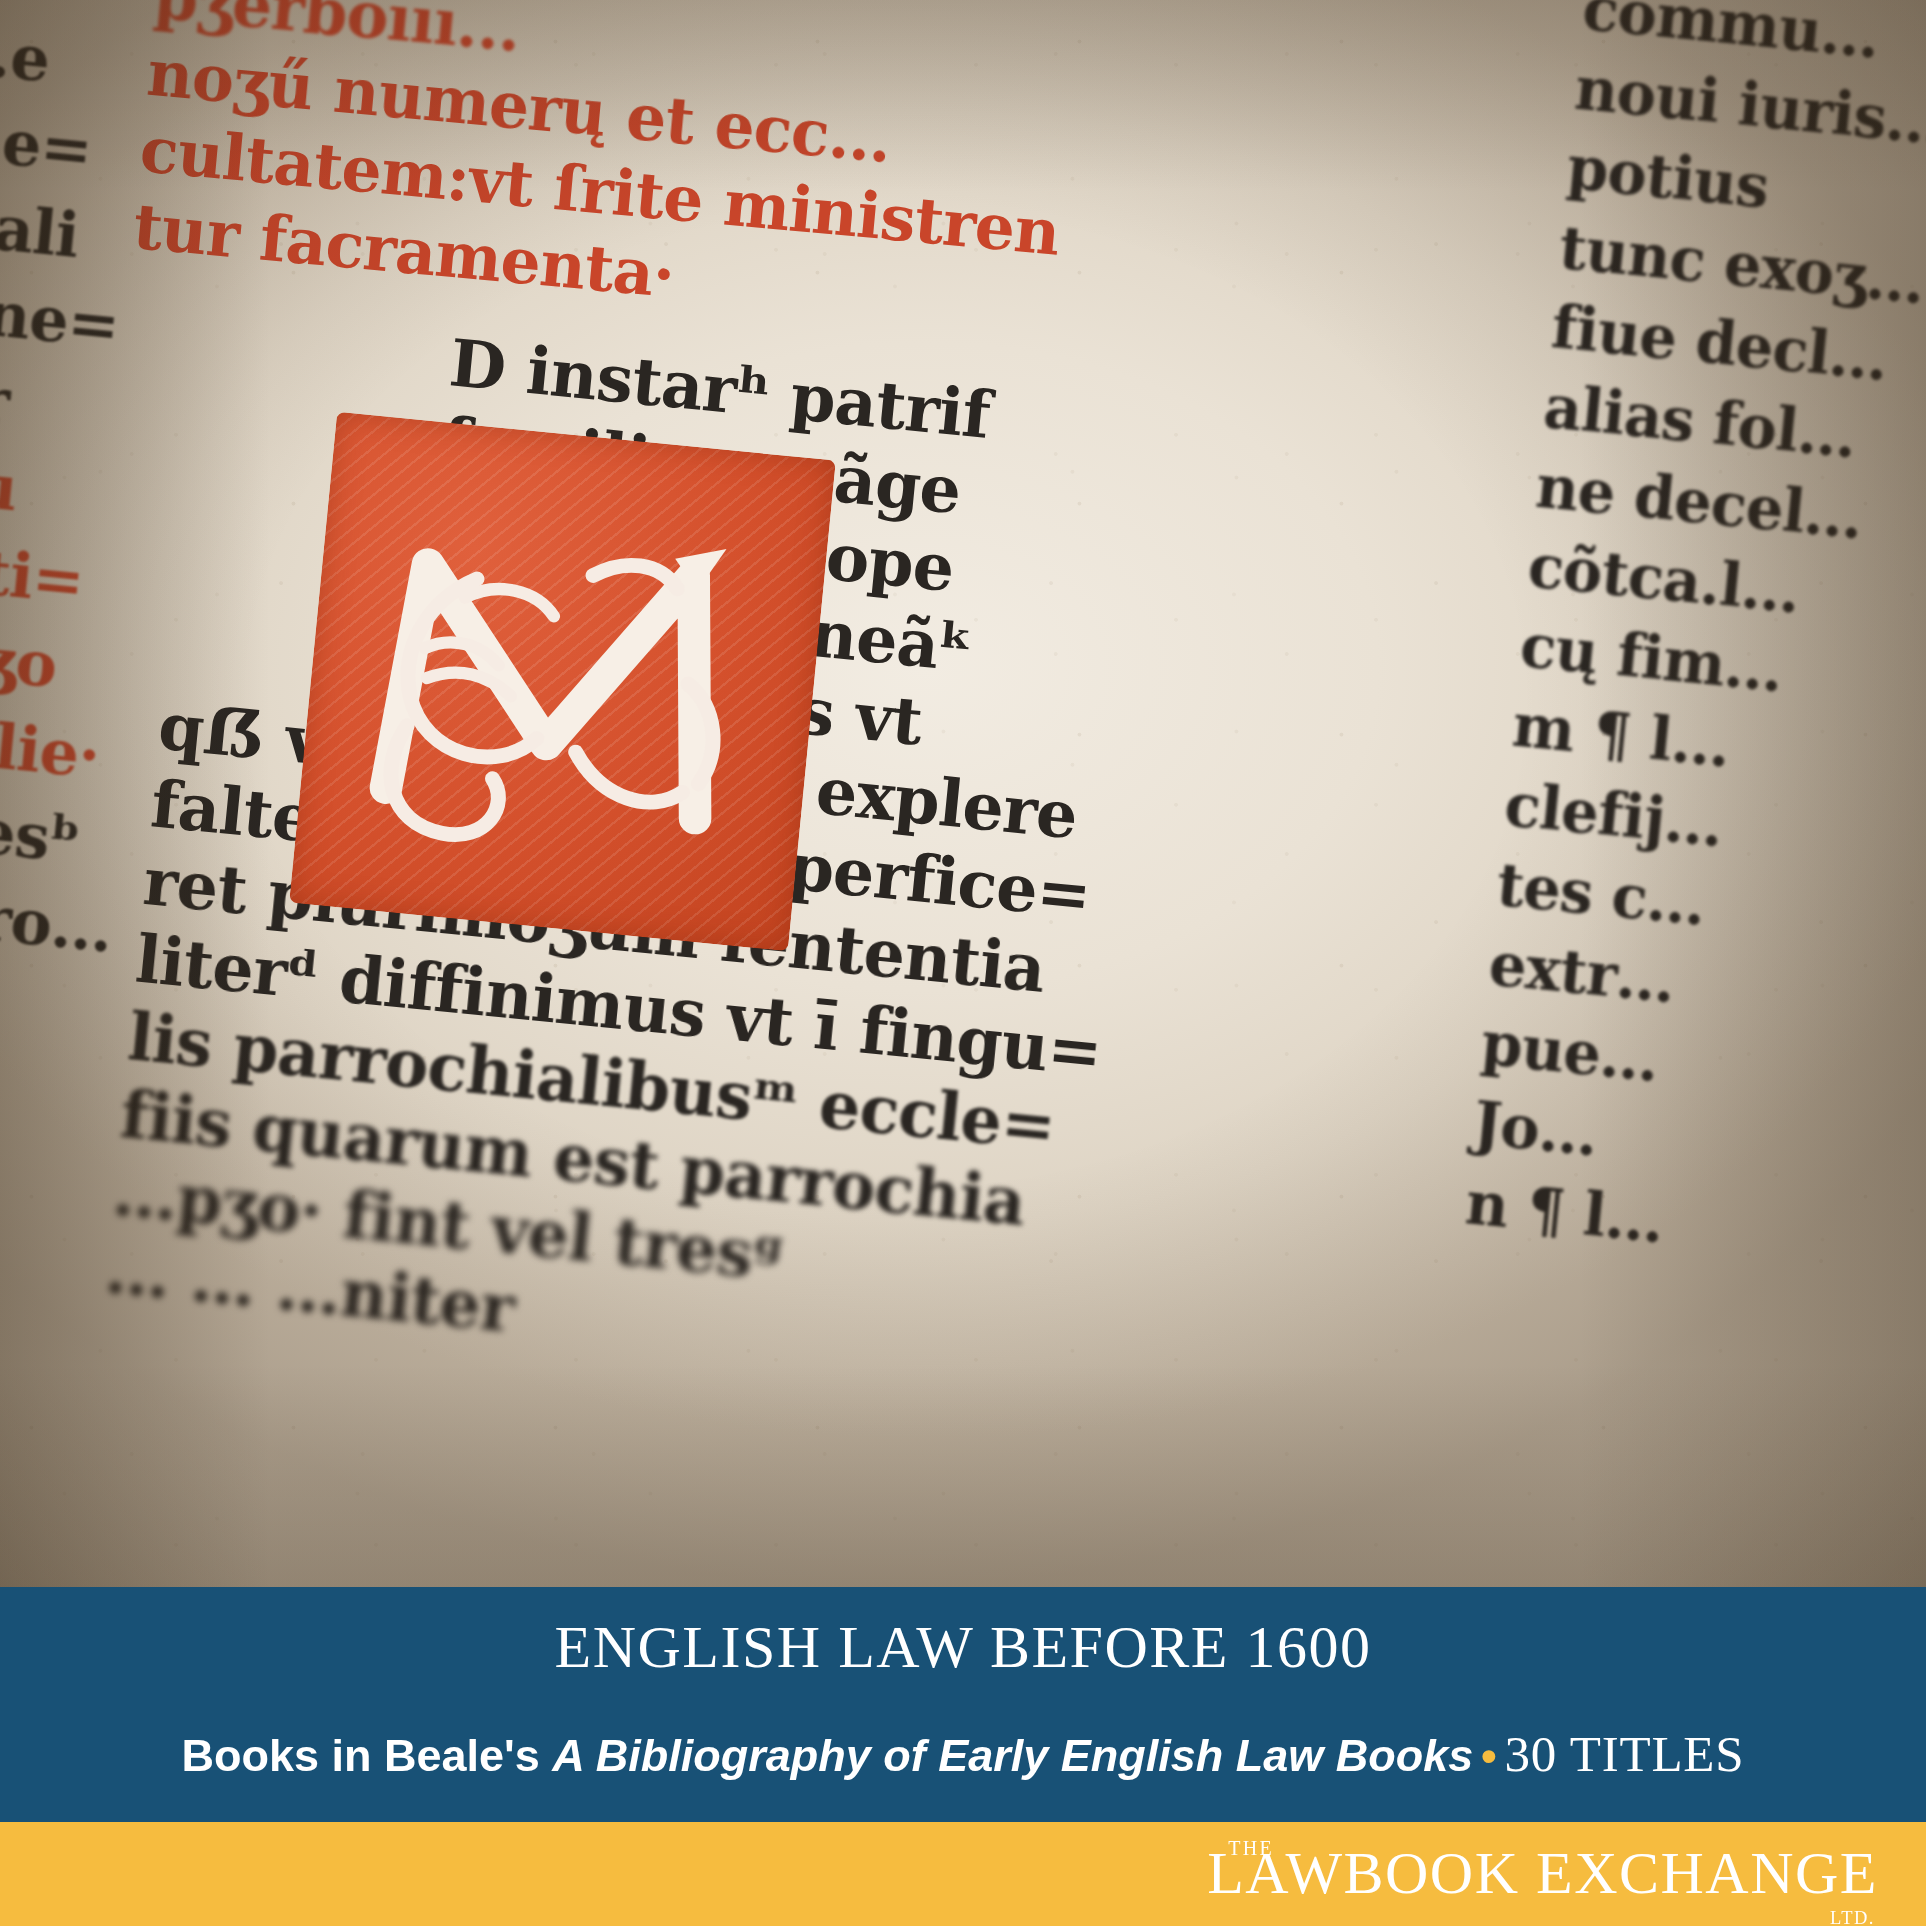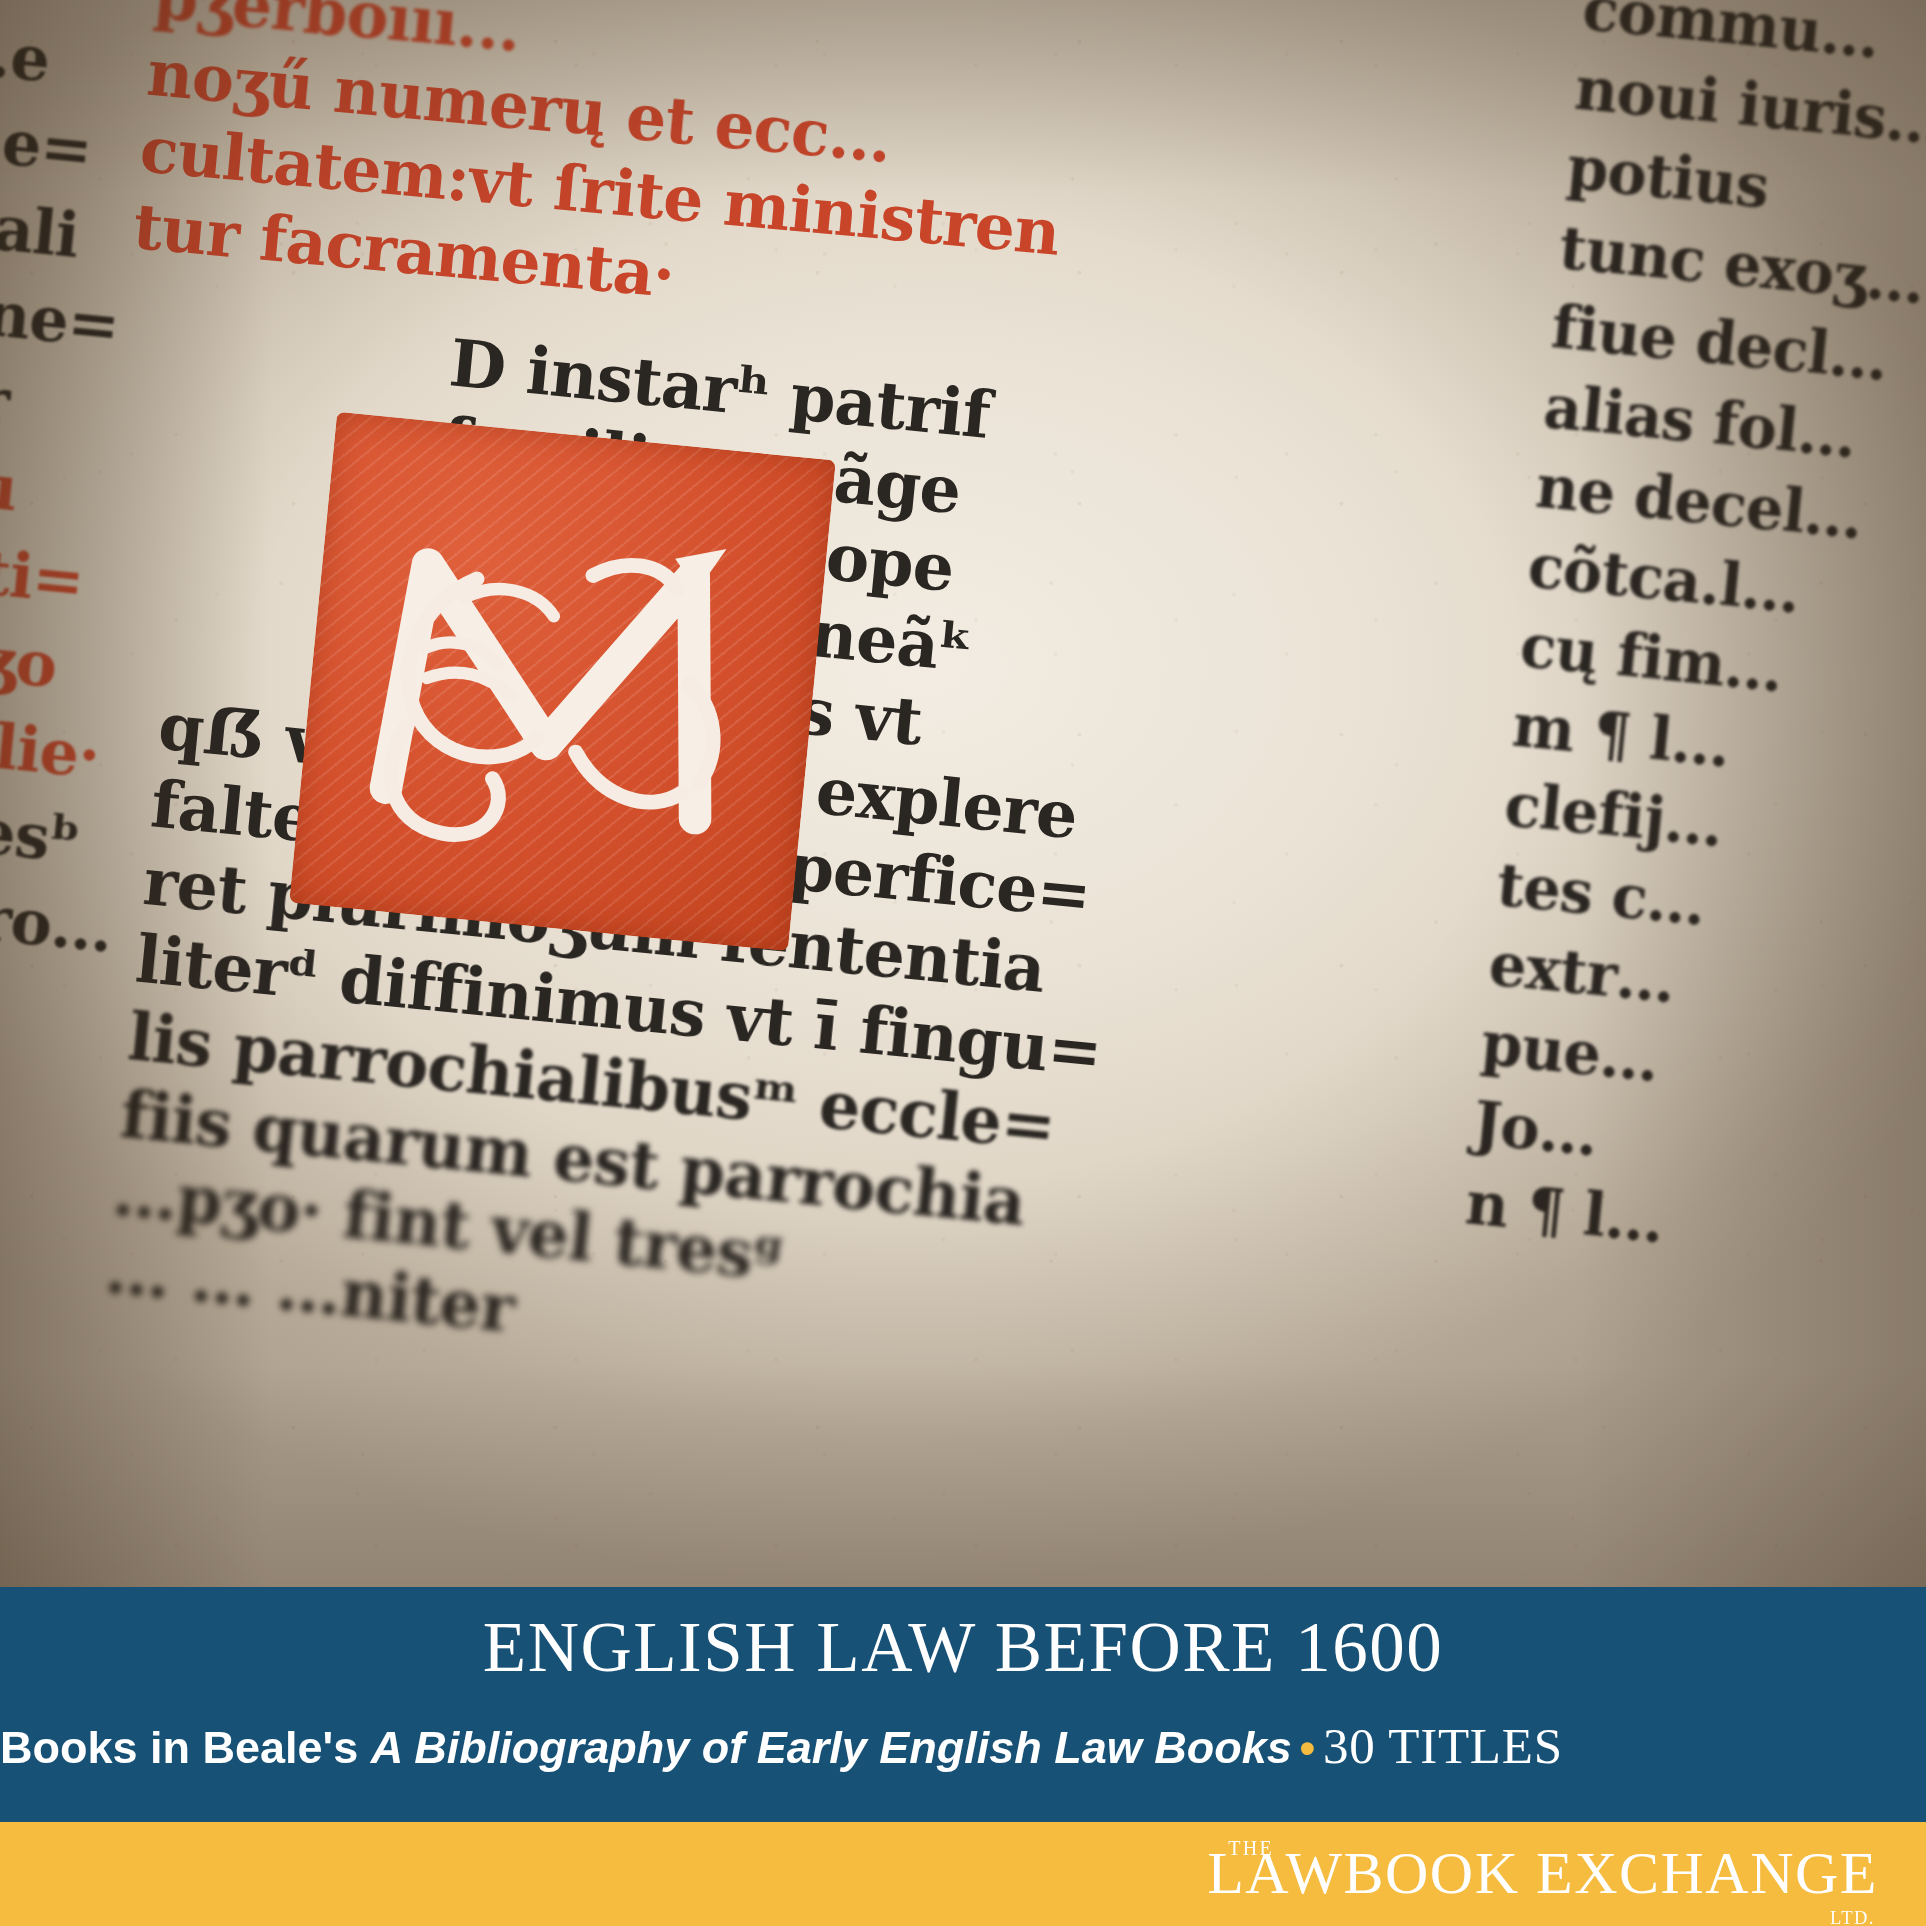--- a/index.html
+++ b/index.html
@@ -88,27 +88,27 @@
     position:absolute;left:0;top:1587px;width:1926px;height:235px;
     background:#185176;
   }
   .band-yellow{
     position:absolute;left:0;top:1822px;width:1926px;height:104px;
     background:#f6bc3f;
   }
   .poster-title{
     position:absolute;left:0;right:0;top:1601px;text-align:center;
     font-family:"Liberation Serif",serif;
-    font-size:71px;line-height:92px;color:#ffffff;
+    font-size:60px;line-height:92px;color:#ffffff;
     letter-spacing:1.5px;
     font-variant:small-caps;
   }
   .poster-sub{
-    position:absolute;left:0;right:0;top:1722px;text-align:left;
-    color:#ffffff;font-size:45px;line-height:48px;white-space:nowrap;
+    position:absolute;left:0;right:0;top:1722px;text-align:center;
+    color:#ffffff;font-size:45px;line-height:65px;white-space:nowrap;
   }
   .poster-sub .b{font-family:"Liberation Sans",sans-serif;font-weight:700;}
   .poster-sub .bi{font-family:"Liberation Sans",sans-serif;font-weight:700;font-style:italic;}
   .poster-sub .dot{color:#f6bc3f;font-weight:700;padding:0 7.7px;}
   .poster-sub .count{font-family:"Liberation Serif",serif;font-variant:small-caps;font-size:51px;letter-spacing:0.8px;}
 
   .logo{
     position:absolute;right:31px;top:1834px;width:771px;height:92px;
     color:#ffffff;text-align:right;
   }

